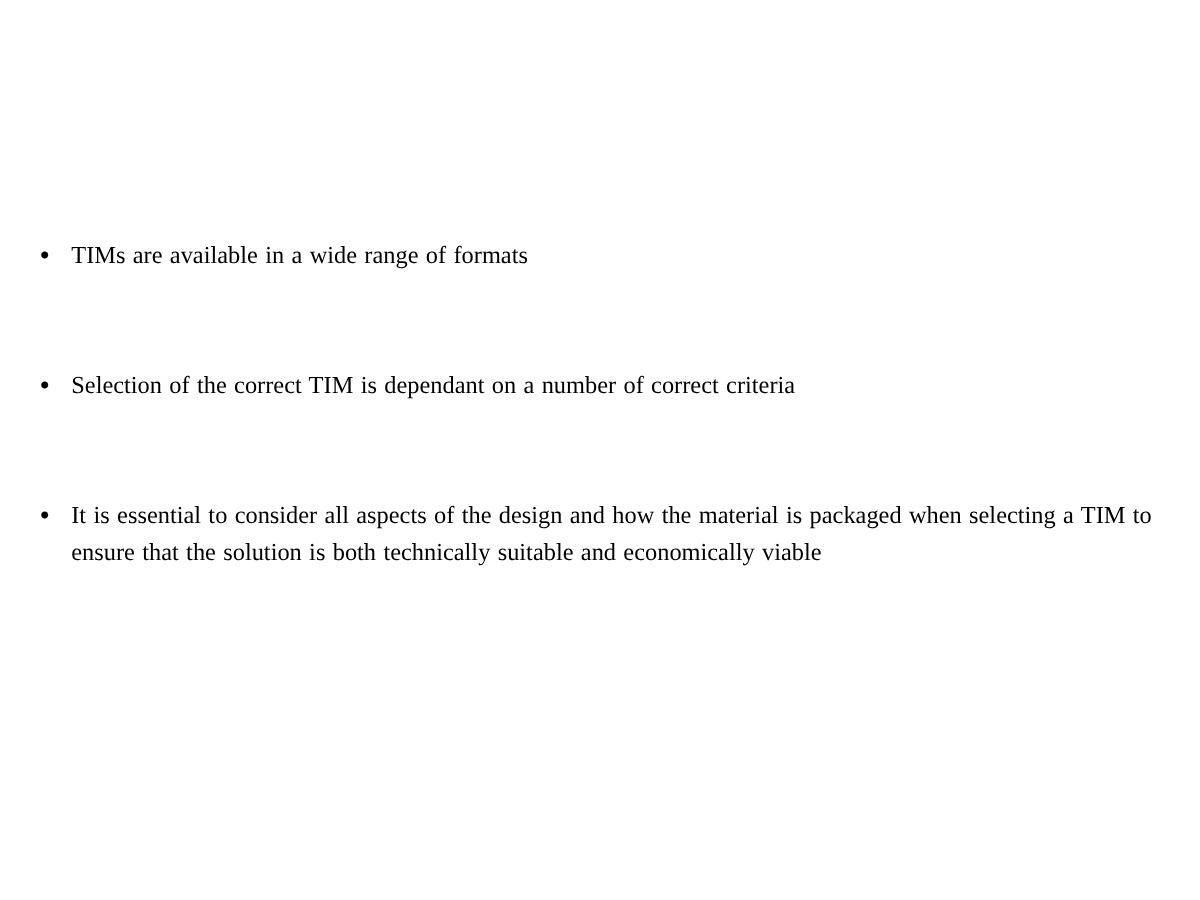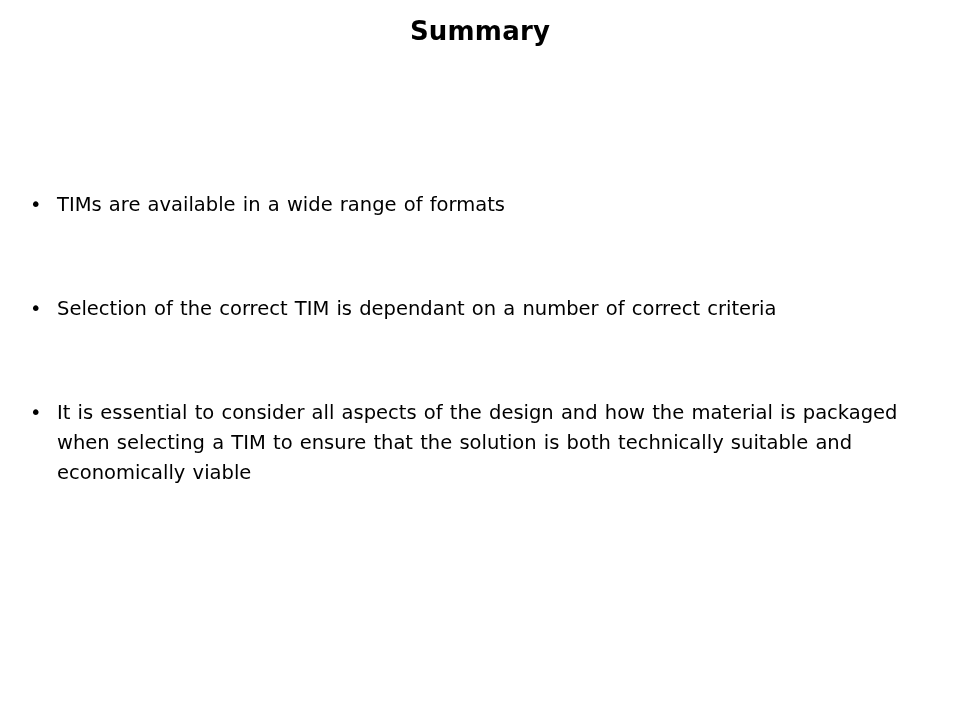--- a/index.html
+++ b/index.html
@@ -48,31 +48,31 @@
   }
   .bullet-marker {
     flex: 0 0 auto;
     width: 27px;
     font-size: 19.5px;
     line-height: 30px;
   }
   .bullet-text {
     flex: 1 1 auto;
     word-spacing: 1px;
+    font-family: Liberation Serif, serif;
   }
   .bullet.b3 .bullet-text {
     max-width: 900px;
   }
 </style>
 </head>
 <body>
 
 <div class="slide">
 
-  <div class="slide-title">Summary</div>
 
   <div class="bullet-list">
 
     <div class="bullet b1">
       <span class="bullet-marker">•</span>
       <span class="bullet-text">TIMs are available in a wide range of formats</span>
     </div>
 
     <div class="bullet b2">
       <span class="bullet-marker">•</span>

